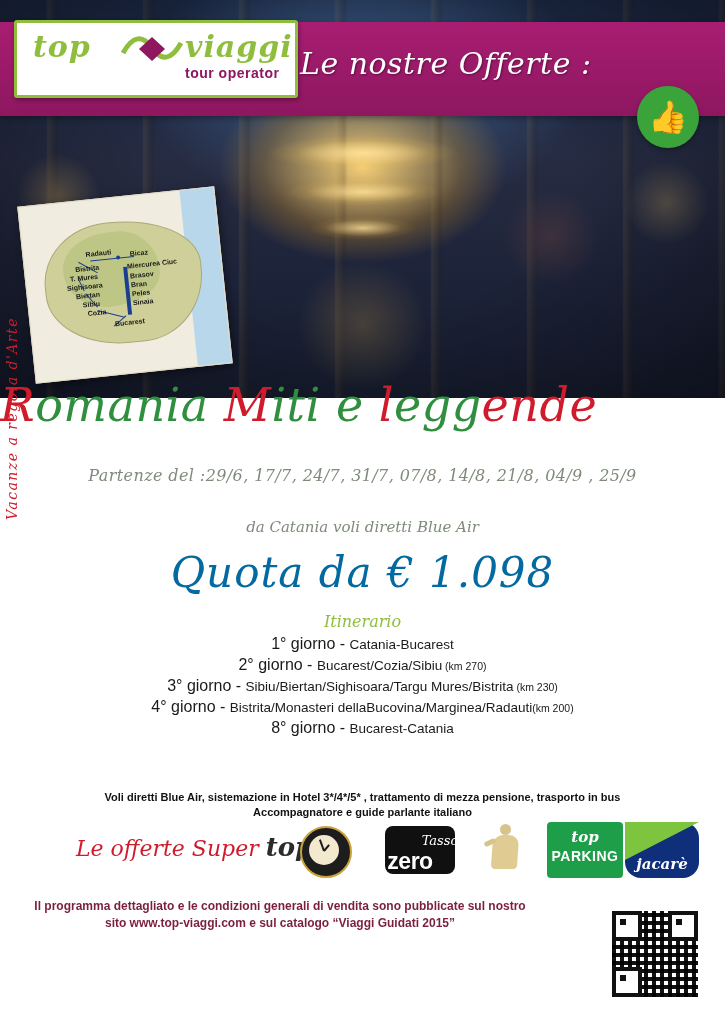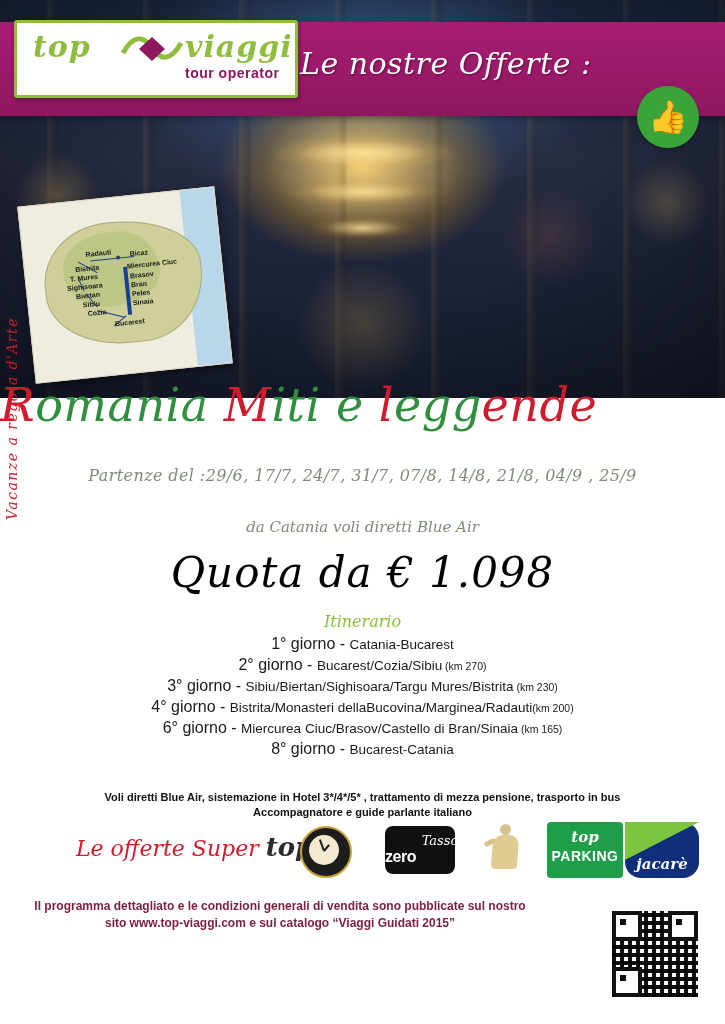--- a/index.html
+++ b/index.html
@@ -224,21 +224,21 @@
     font-size: 15px;
     color: #7e8b7a;
   }
   .quota {
     position: absolute;
     left: 0; top: 548px;
     width: 725px; text-align: center;
     font-family: "DejaVu Serif", serif;
     font-style: italic;
     font-size: 42px;
-    color: #000000;
+    color: #0369a1;
     letter-spacing: 1px;
   }
 
   
   .side-text {
     position: absolute;
     left: 4px; top: 520px;
     width: 220px;
     transform: rotate(-90deg);
     transform-origin: left top;
@@ -336,23 +336,23 @@
     border-radius: 8px;
     background: #101010;
     color: #ffffff;
   }
   .badge-zero .bz-1 {
     position: absolute; left: 0; top: 7px; width: 70px; text-align: center;
     font-family: "DejaVu Serif", serif; font-style: italic;
     font-size: 13px; color: #ffffff; margin-left: 20px;
   }
   .badge-zero .bz-2 {
-    position: absolute; left: 0; top: 22px; width: 50px; text-align: left;
+    position: absolute; left: 0; top: 22px; width: 50px; text-align: center;
     font-family: "Liberation Sans", sans-serif; font-weight: bold;
-    font-size: 16px; color: #ffffff; letter-spacing: -0.5px;
+    font-size: 23px; color: #ffffff; letter-spacing: -0.5px;
   }
 
   .badge-person {
     position: absolute;
     left: 478px; top: 822px;
     width: 52px; height: 56px;
   }
   .badge-person .bp-head {
     position: absolute; left: 22px; top: 2px; width: 11px; height: 11px;
     border-radius: 50%; background: #d8c38a;
@@ -516,23 +516,20 @@
   <div class="itin-row">
     <span class="day">2° giorno - </span><span>Bucarest/Cozia/Sibiu</span><span class="km"> (km 270)</span>
   </div>
   <div class="itin-row">
     <span class="day">3° giorno - </span><span>Sibiu/Biertan/Sighisoara/Targu Mures/Bistrita</span><span class="km"> (km 230)</span>
   </div>
   <div class="itin-row">
     <span class="day">4° giorno - </span><span>Bistrita/Monasteri dellaBucovina/Marginea/Radauti</span><span class="km">(km 200)</span>
   </div>
   <div class="itin-row">
-    <span class="day">6° giorno - </span><span>Miercurea Ciuc/Brasov/Castello di Bran/Sinaia</span><span class="km"> (km 165)</span>
-  </div>
-  <div class="itin-row">
     <span class="day">8° giorno - </span><span>Bucarest-Catania</span><span class="km"></span>
   </div>
 </div>
 
 <div class="notes">
   <div>Voli diretti Blue Air, sistemazione in Hotel 3*/4*/5* , trattamento di mezza pensione, trasporto in bus</div>
   <div>Accompagnatore e guide parlante italiano</div>
 </div>
 
 <div class="super-top">

